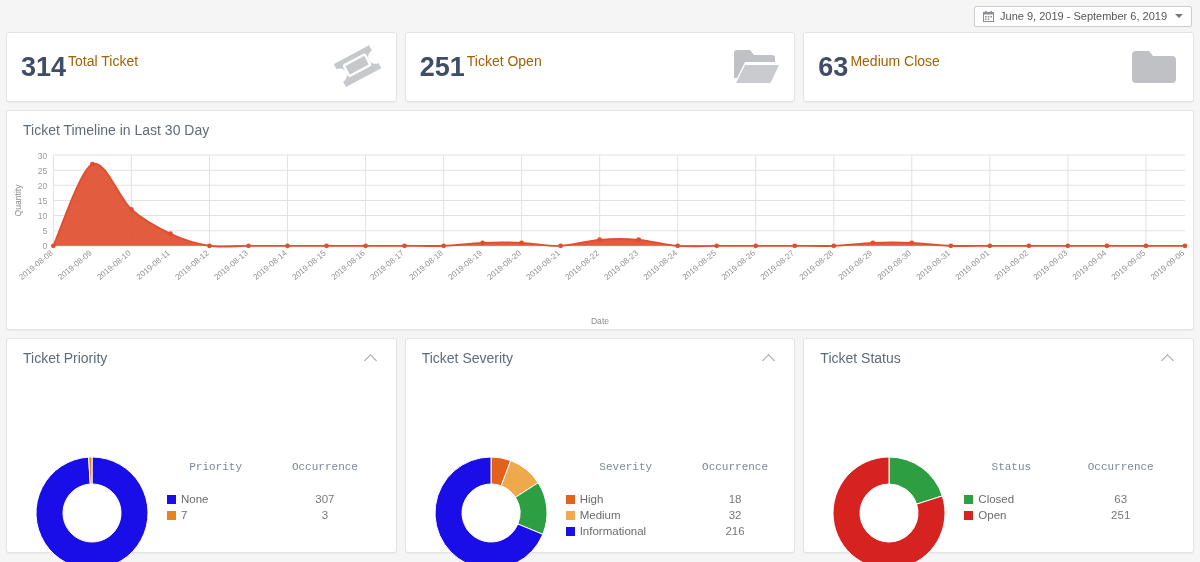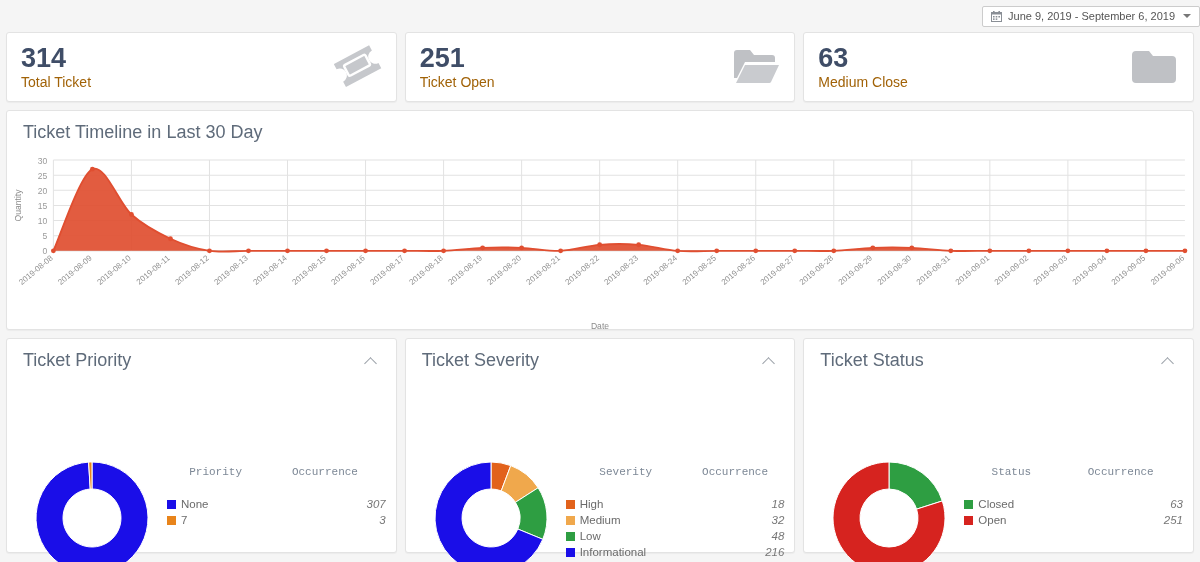--- a/index.html
+++ b/index.html
@@ -9,20 +9,21 @@
     font-family: "Liberation Sans", sans-serif;
     overflow: hidden;
   }
 
   
   .topbar {
     height: 32px;
     display: flex;
     align-items: center;
     justify-content: flex-end;
+    padding-right: 8px;
     margin-left: 40px;
   }
   .daterange {
     display: inline-flex;
     align-items: center;
     gap: 6px;
     background: #fff;
     border: 1px solid #ccc;
     border-radius: 2px;
     padding: 4px 8px;
@@ -52,21 +53,21 @@
     background: #fff;
     border: 1px solid #e3e3e3;
     border-radius: 3px;
     height: 70px;
     padding: 8px 14px;
     display: flex;
     align-items: center;
     justify-content: space-between;
     box-shadow: 0 1px 1px rgba(0,0,0,.04);
   }
-  .stat-texts { display: flex; flex-direction: column; gap: 2px; }
+  .stat-texts { display: flex; flex-direction: row; gap: 2px; }
   .stat-value {
     font-size: 27px;
     font-weight: bold;
     color: #3f4d67;
     line-height: 1.05;
   }
   .stat-label {
     font-size: 14px;
     color: #a16207;
     font-weight: normal;
@@ -86,21 +87,21 @@
     display: flex;
     flex-direction: column;
   }
   .panel-head {
     display: flex;
     align-items: center;
     justify-content: space-between;
     padding: 11px 16px 9px 16px;
   }
   .panel-title {
-    font-size: 18px;
+    font-size: 14px;
     color: #5f6b7a;
     font-weight: normal;
   }
   .chevron-up {
     width: 16px; height: 10px;
     display: inline-block;
     position: relative;
     cursor: pointer;
   }
   .chevron-up::before {
@@ -153,21 +154,21 @@
     text-align: center;
     font-family: Liberation Mono, monospace;
   }
   .legend-table th.col-occ { text-align: center; }
   .legend-table td {
     font-size: 11.5px;
     color: #6b6b6b;
     padding: 2px 0;
     margin-top: 46px;
   }
-  .legend-table td.col-occ { text-align: right; color: #777; font-style: italic; }
+  .legend-table td.col-occ { text-align: center; color: #777; }
   .swatch {
     display: inline-block;
     width: 9px; height: 9px;
     margin-right: 5px;
     vertical-align: -1px;
   }
 </style>
 </head>
 <body>
 
@@ -403,24 +404,20 @@
           <tbody id="legend-severity">
               <tr>
                 <td><span class="swatch" style="background: rgb(226, 98, 27);"></span><span>High</span></td>
                 <td class="col-occ">18</td>
               </tr>
               <tr>
                 <td><span class="swatch" style="background: rgb(240, 168, 76);"></span><span>Medium</span></td>
                 <td class="col-occ">32</td>
               </tr>
               <tr>
-                <td><span class="swatch" style="background: rgb(46, 158, 66);"></span><span>Low</span></td>
-                <td class="col-occ">48</td>
-              </tr>
-              <tr>
                 <td><span class="swatch" style="background: rgb(26, 14, 232);"></span><span>Informational</span></td>
                 <td class="col-occ">216</td>
               </tr>
             </tbody>
         </table>
       </div>
     </div>
   </div>
 
   <div class="panel donut-panel">

